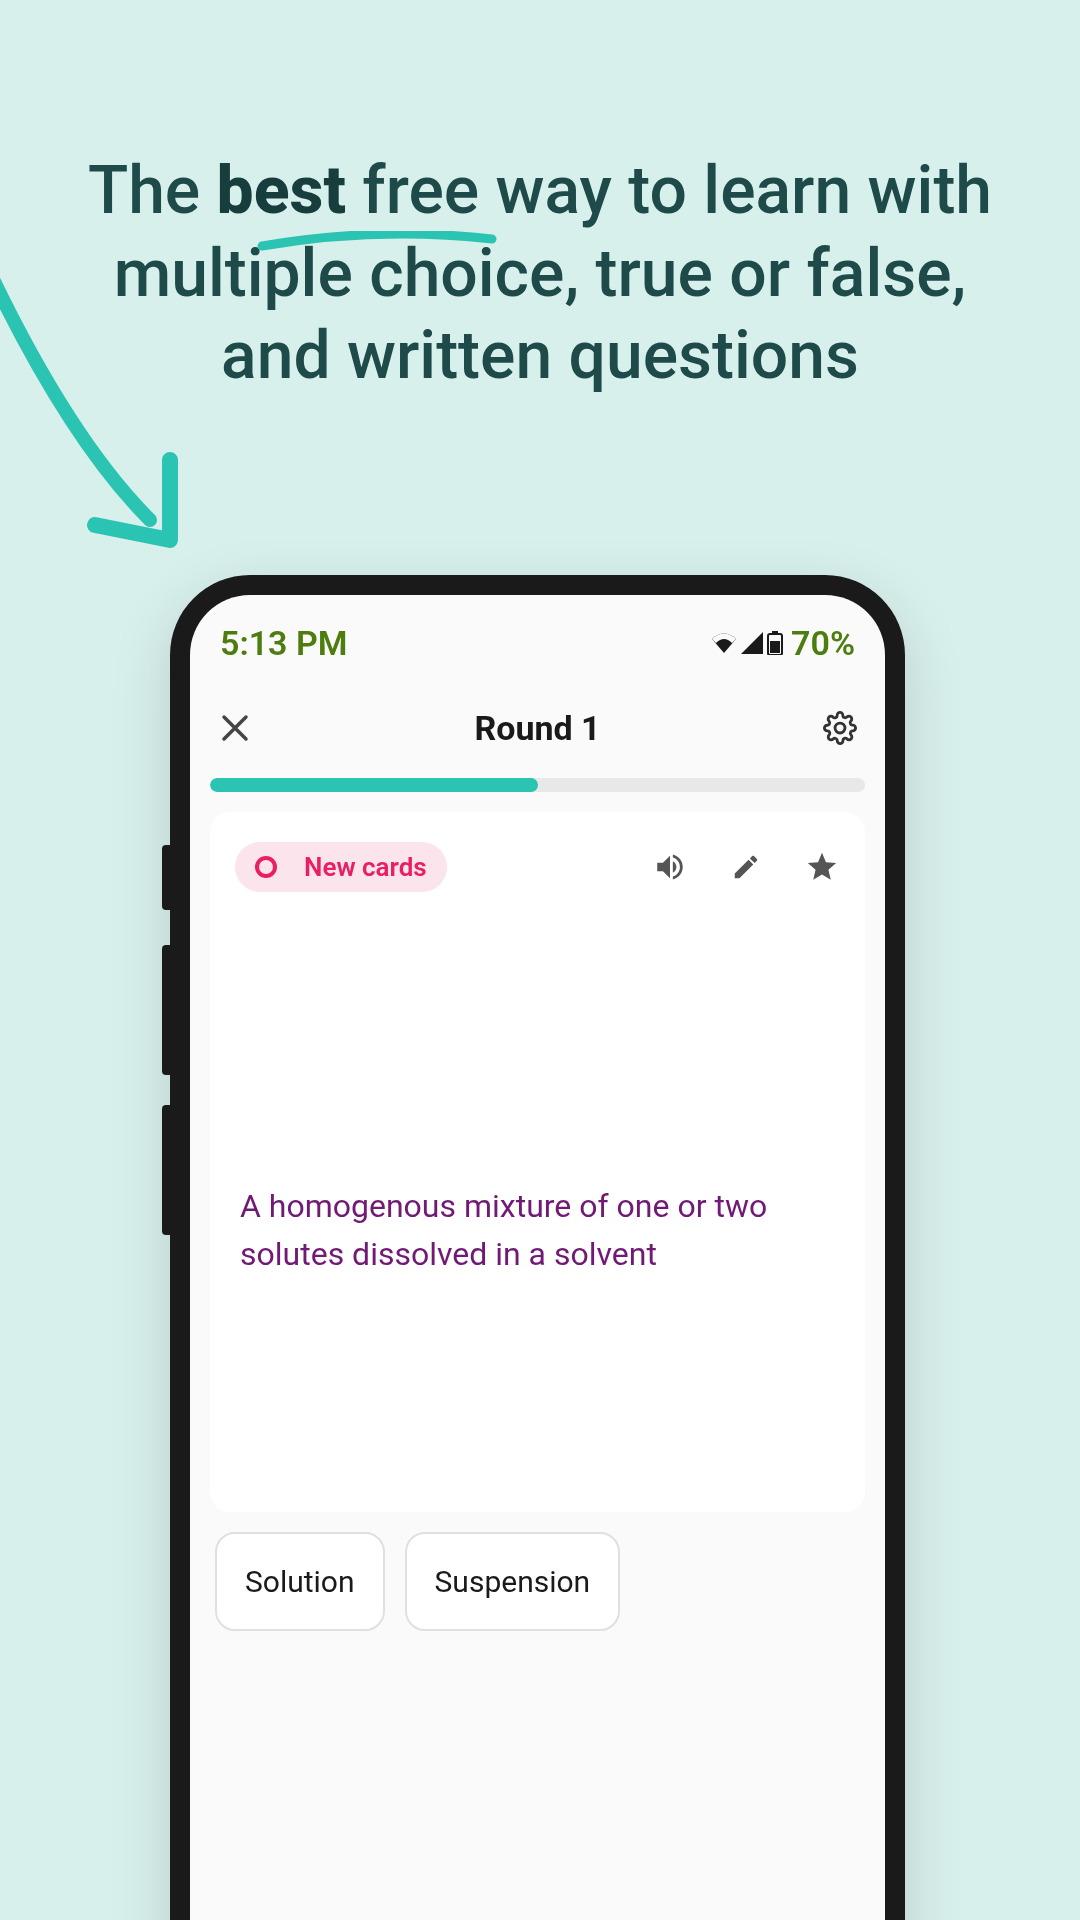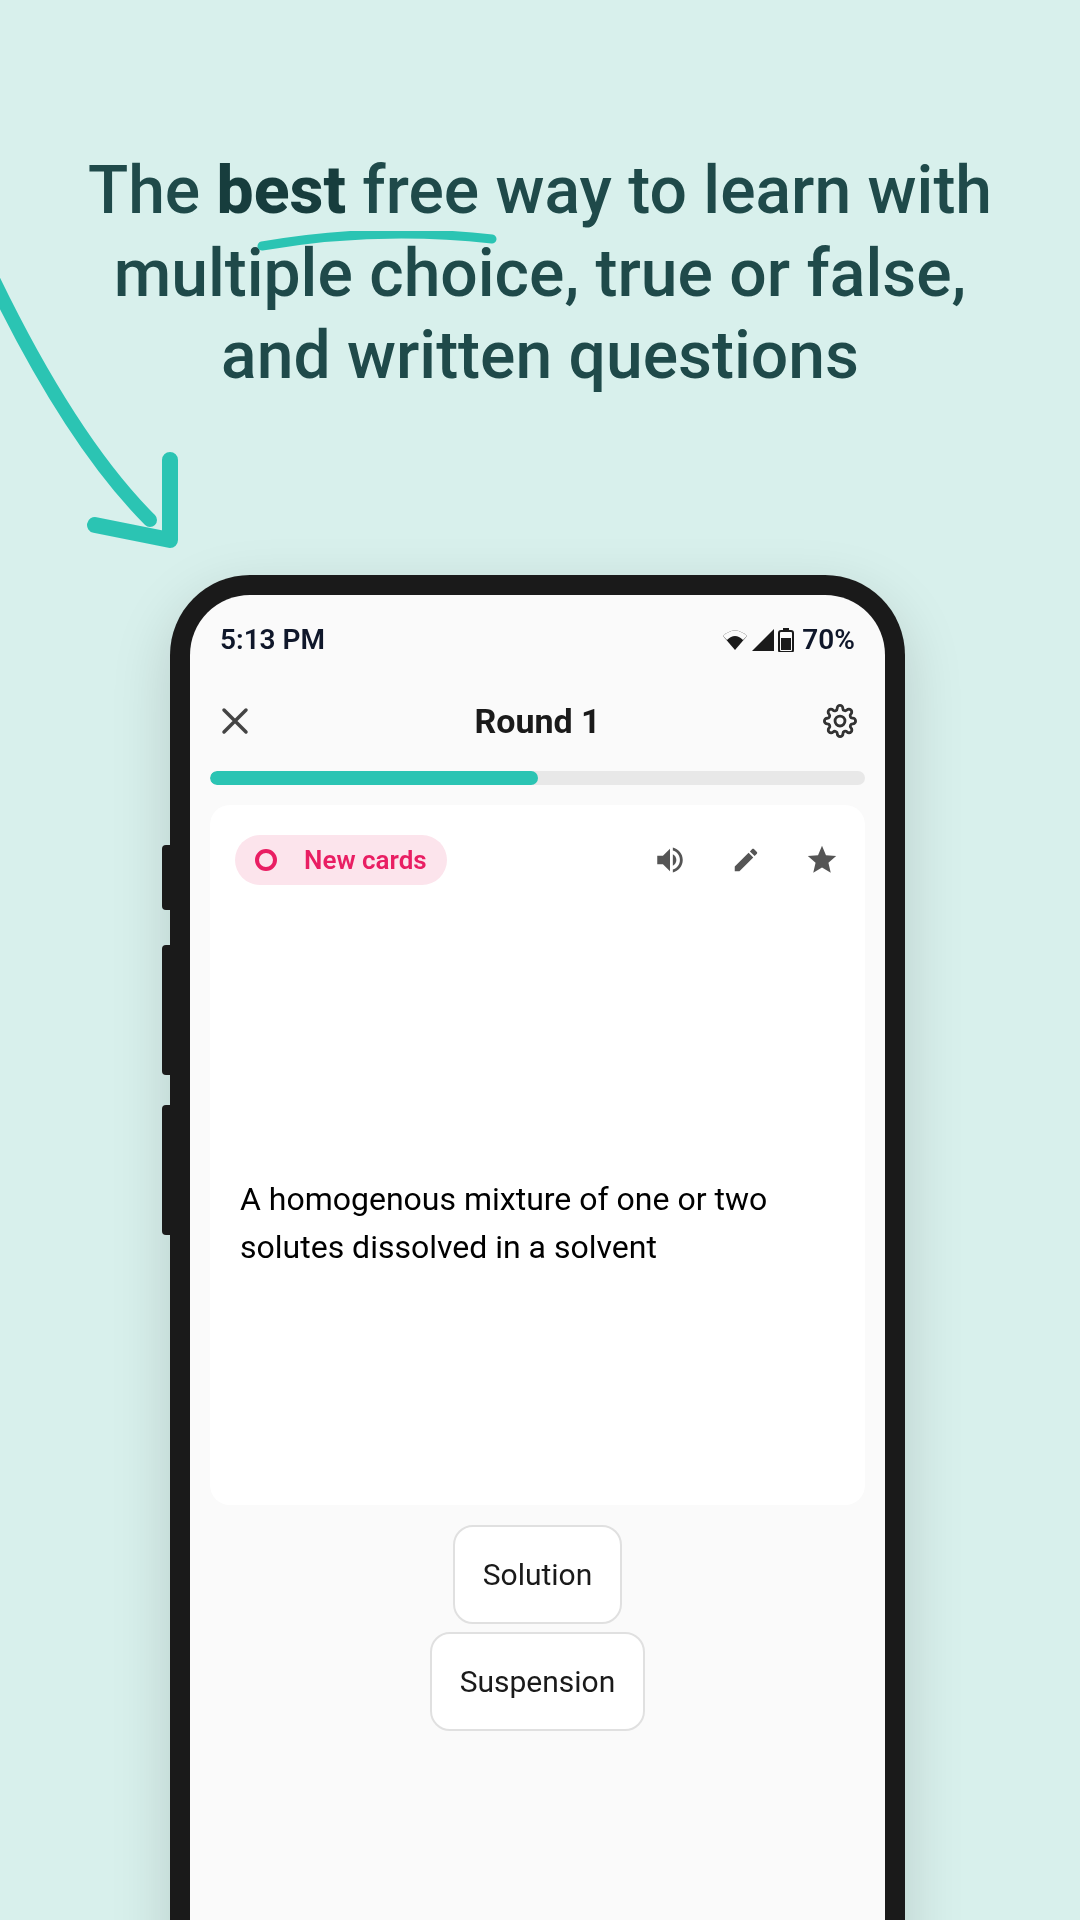--- a/index.html
+++ b/index.html
@@ -99,23 +99,23 @@
       border-radius: 60px;
       overflow: hidden;
       position: relative;
     }
     
     .status-bar {
       display: flex;
       justify-content: space-between;
       align-items: center;
       padding: 28px 30px 10px;
-      font-size: 28px;
+      font-size: 34px;
       font-weight: 600;
-      color: #0f172a;
+      color: #4d7c0f;
     }
     
     .status-right {
       display: flex;
       align-items: center;
       gap: 8px;
     }
     
     .status-icons {
       display: flex;
@@ -218,31 +218,31 @@
       height: 36px;
       display: flex;
       align-items: center;
       justify-content: center;
       cursor: pointer;
       color: #555;
     }
     
     .question-text {
       font-size: 32px;
-      color: #000000;
+      color: #701a75;
       line-height: 1.5;
       margin-top: 290px;
       padding: 0 5px;
     }
     
     .answers {
       margin: 20px 25px;
       display: flex;
-      flex-direction: column;
-      gap: 8px;
+      flex-direction: row;
+      gap: 20px;
       align-items: center;
     }
     
     .answer-option {
       border: 2px solid #e0e0e0;
       border-radius: 20px;
       padding: 30px 28px;
       font-size: 30px;
       color: #1a1a1a;
       cursor: pointer;

